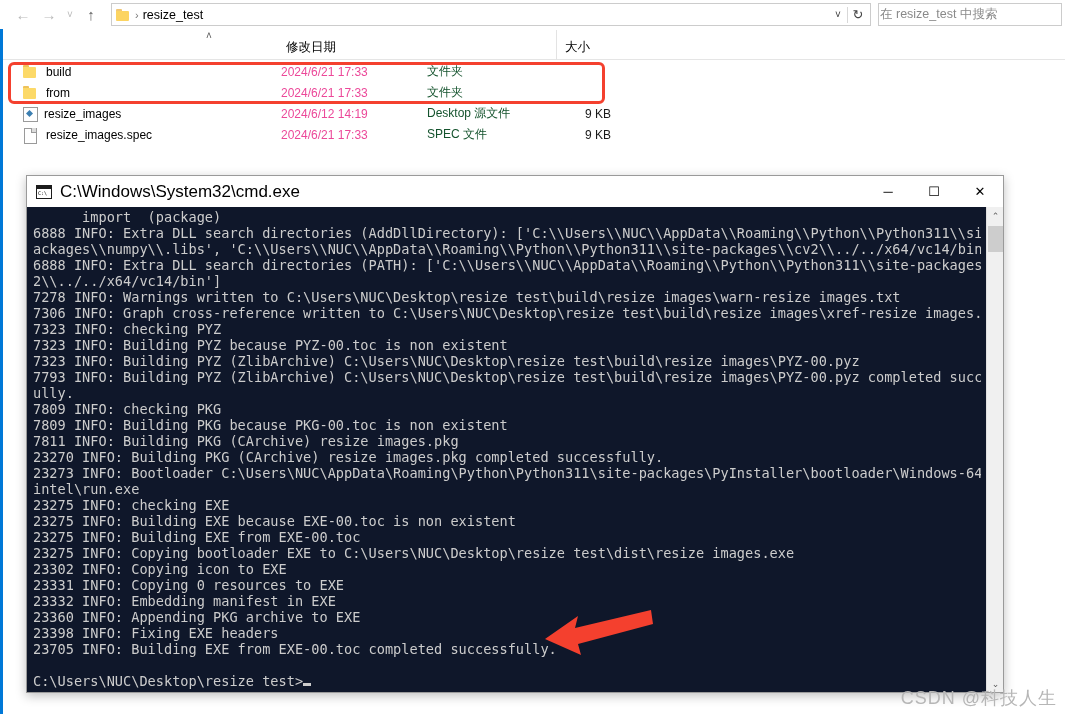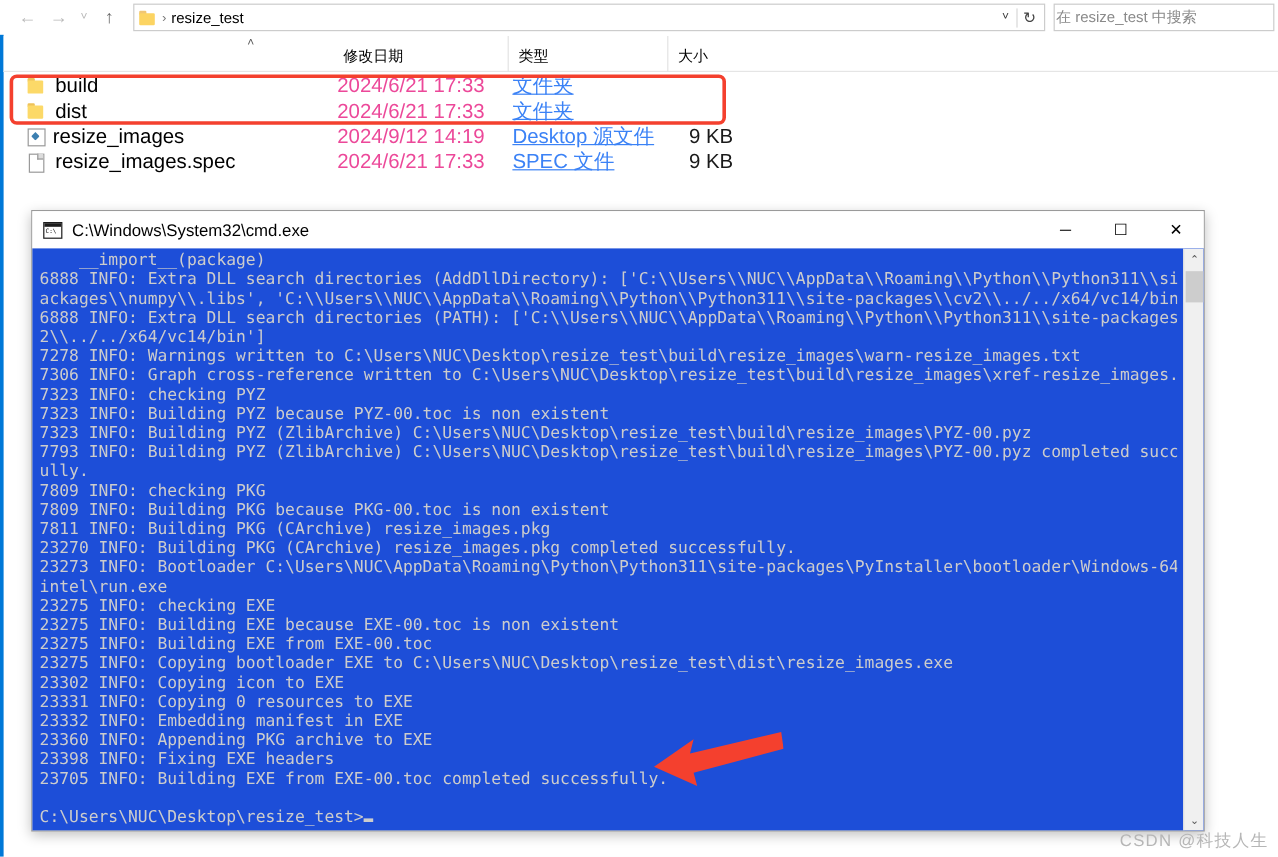--- a/index.html
+++ b/index.html
@@ -156,21 +156,21 @@
   
   .file-list {
     position: absolute;
     left: 3px; top: 61px;
     width: 1062px;
   }
   .file-row {
     position: relative;
     height: 21px;
     display: flex; align-items: center;
-    font-size: 17px;
+    font-size: 12px;
     color: #000;
   }
   .fr-name {
     position: absolute; left: 19px;
     display: flex; align-items: center;
   }
   .fr-icon { width: 17px; height: 15px; position: relative; margin-right: 7px; flex: 0 0 auto;}
   .ic-folder::before {
     content: "";
     position: absolute; left: 1px; top: 1px;
@@ -211,21 +211,21 @@
   }
   .ic-doc::after {
     content: "";
     position: absolute; left: 9px; top: 1px;
     width: 4px; height: 4px;
     background: #dcdcdc;
     border-left: 1px solid #9a9a9a;
     border-bottom: 1px solid #9a9a9a;
   }
   .fr-date { position: absolute; left: 278px; color: #ec4899; }
-  .fr-type { position: absolute; left: 424px; color: #3b82f6; text-decoration: underline; }
+  .fr-type { position: absolute; left: 424px; color: #14532d; }
   .fr-size { position: absolute; left: 556px; width: 52px; text-align: right; color: #1a1a1a; }
 
   
   .red-rect {
     position: absolute;
     left: 8px; top: 62px;
     width: 597px; height: 42px;
     border: 3px solid #f4402e;
     border-radius: 6px;
     pointer-events: none;
@@ -260,38 +260,38 @@
     position: absolute; left: 0; top: 0; right: 0;
     height: 3px; background: #1c1c1c;
   }
   .cmd-ico::after {
     content: "C:\\";
     position: absolute; left: 1px; top: 3px;
     font-family: "DejaVu Sans Mono", monospace;
     font-size: 5px; color: #000; line-height: 8px;
   }
   .cmd-title-text {
-    font-size: 14px;
+    font-size: 17px;
     color: #000;
   }
   .cmd-ctrls {
     position: absolute;
     right: 0; top: 0;
     height: 31px;
     display: flex;
   }
   .cmd-btn {
     width: 46px; height: 31px;
     display: flex; align-items: center; justify-content: center;
     font-size: 13px; color: #000;
   }
   .cmd-body {
     position: relative;
     height: 485px;
-    background: #1d4ed8;
+    background: #0f172a;
     overflow: hidden;
   }
   .cmd-text {
     position: absolute;
     left: 6px; top: 2px;
     right: 22px;
     color: #cccccc;
     font-family: "DejaVu Sans Mono", monospace;
     font-size: 13.6px;
     line-height: 16px;
@@ -334,21 +334,21 @@
   .red-arrow {
     position: absolute;
     left: 545px; top: 608px;
     width: 108px; height: 47px;
   }
 
   
   .watermark {
     position: absolute;
     right: 8px; bottom: 4px;
-    font-size: 14px;
+    font-size: 18px;
     color: #b6b6b6;
     letter-spacing: 1px;
   }
 </style>
 </head>
 <body>
 
 <div id="root">
 
   <div class="explorer">
@@ -373,53 +373,52 @@
         </div>
       </div>
 
       <div class="search-box">
         <span class="search-ph">在 resize_test 中搜索</span>
       </div>
     </div>
 
     <div class="col-head">
       <div class="col" style="left:275px;width:145px;text-align:center;">修改日期</div>
-      <div class="col" style="left:420px;width:133px;">类型</div>
       <div class="col" style="left:553px;width:65px;">大小</div>
       <div class="sort-caret">˄</div>
     </div>
 
     <div class="file-list">
 
       <div class="file-row">
         <div class="fr-name">
           <span class="fr-icon ic-folder"></span>
           <span>build</span>
         </div>
         <div class="fr-date">2024/6/21 17:33</div>
         <div class="fr-type">文件夹</div>
         <div class="fr-size"></div>
       </div>
 
       <div class="file-row">
         <div class="fr-name">
           <span class="fr-icon ic-folder"></span>
-          <span>dist</span>
+          <span>from</span>
         </div>
         <div class="fr-date">2024/6/21 17:33</div>
         <div class="fr-type">文件夹</div>
         <div class="fr-size"></div>
       </div>
 
       <div class="file-row">
         <div class="fr-name">
           <span class="fr-icon ic-py"></span>
           <span>resize_images</span>
         </div>
-        <div class="fr-date">2024/9/12 14:19</div>
+        <div class="fr-date">2024/6/12 14:19</div>
         <div class="fr-type">Desktop 源文件</div>
         <div class="fr-size">9 KB</div>
       </div>
 
       <div class="file-row">
         <div class="fr-name">
           <span class="fr-icon ic-doc"></span>
           <span>resize_images.spec</span>
         </div>
         <div class="fr-date">2024/6/21 17:33</div>

